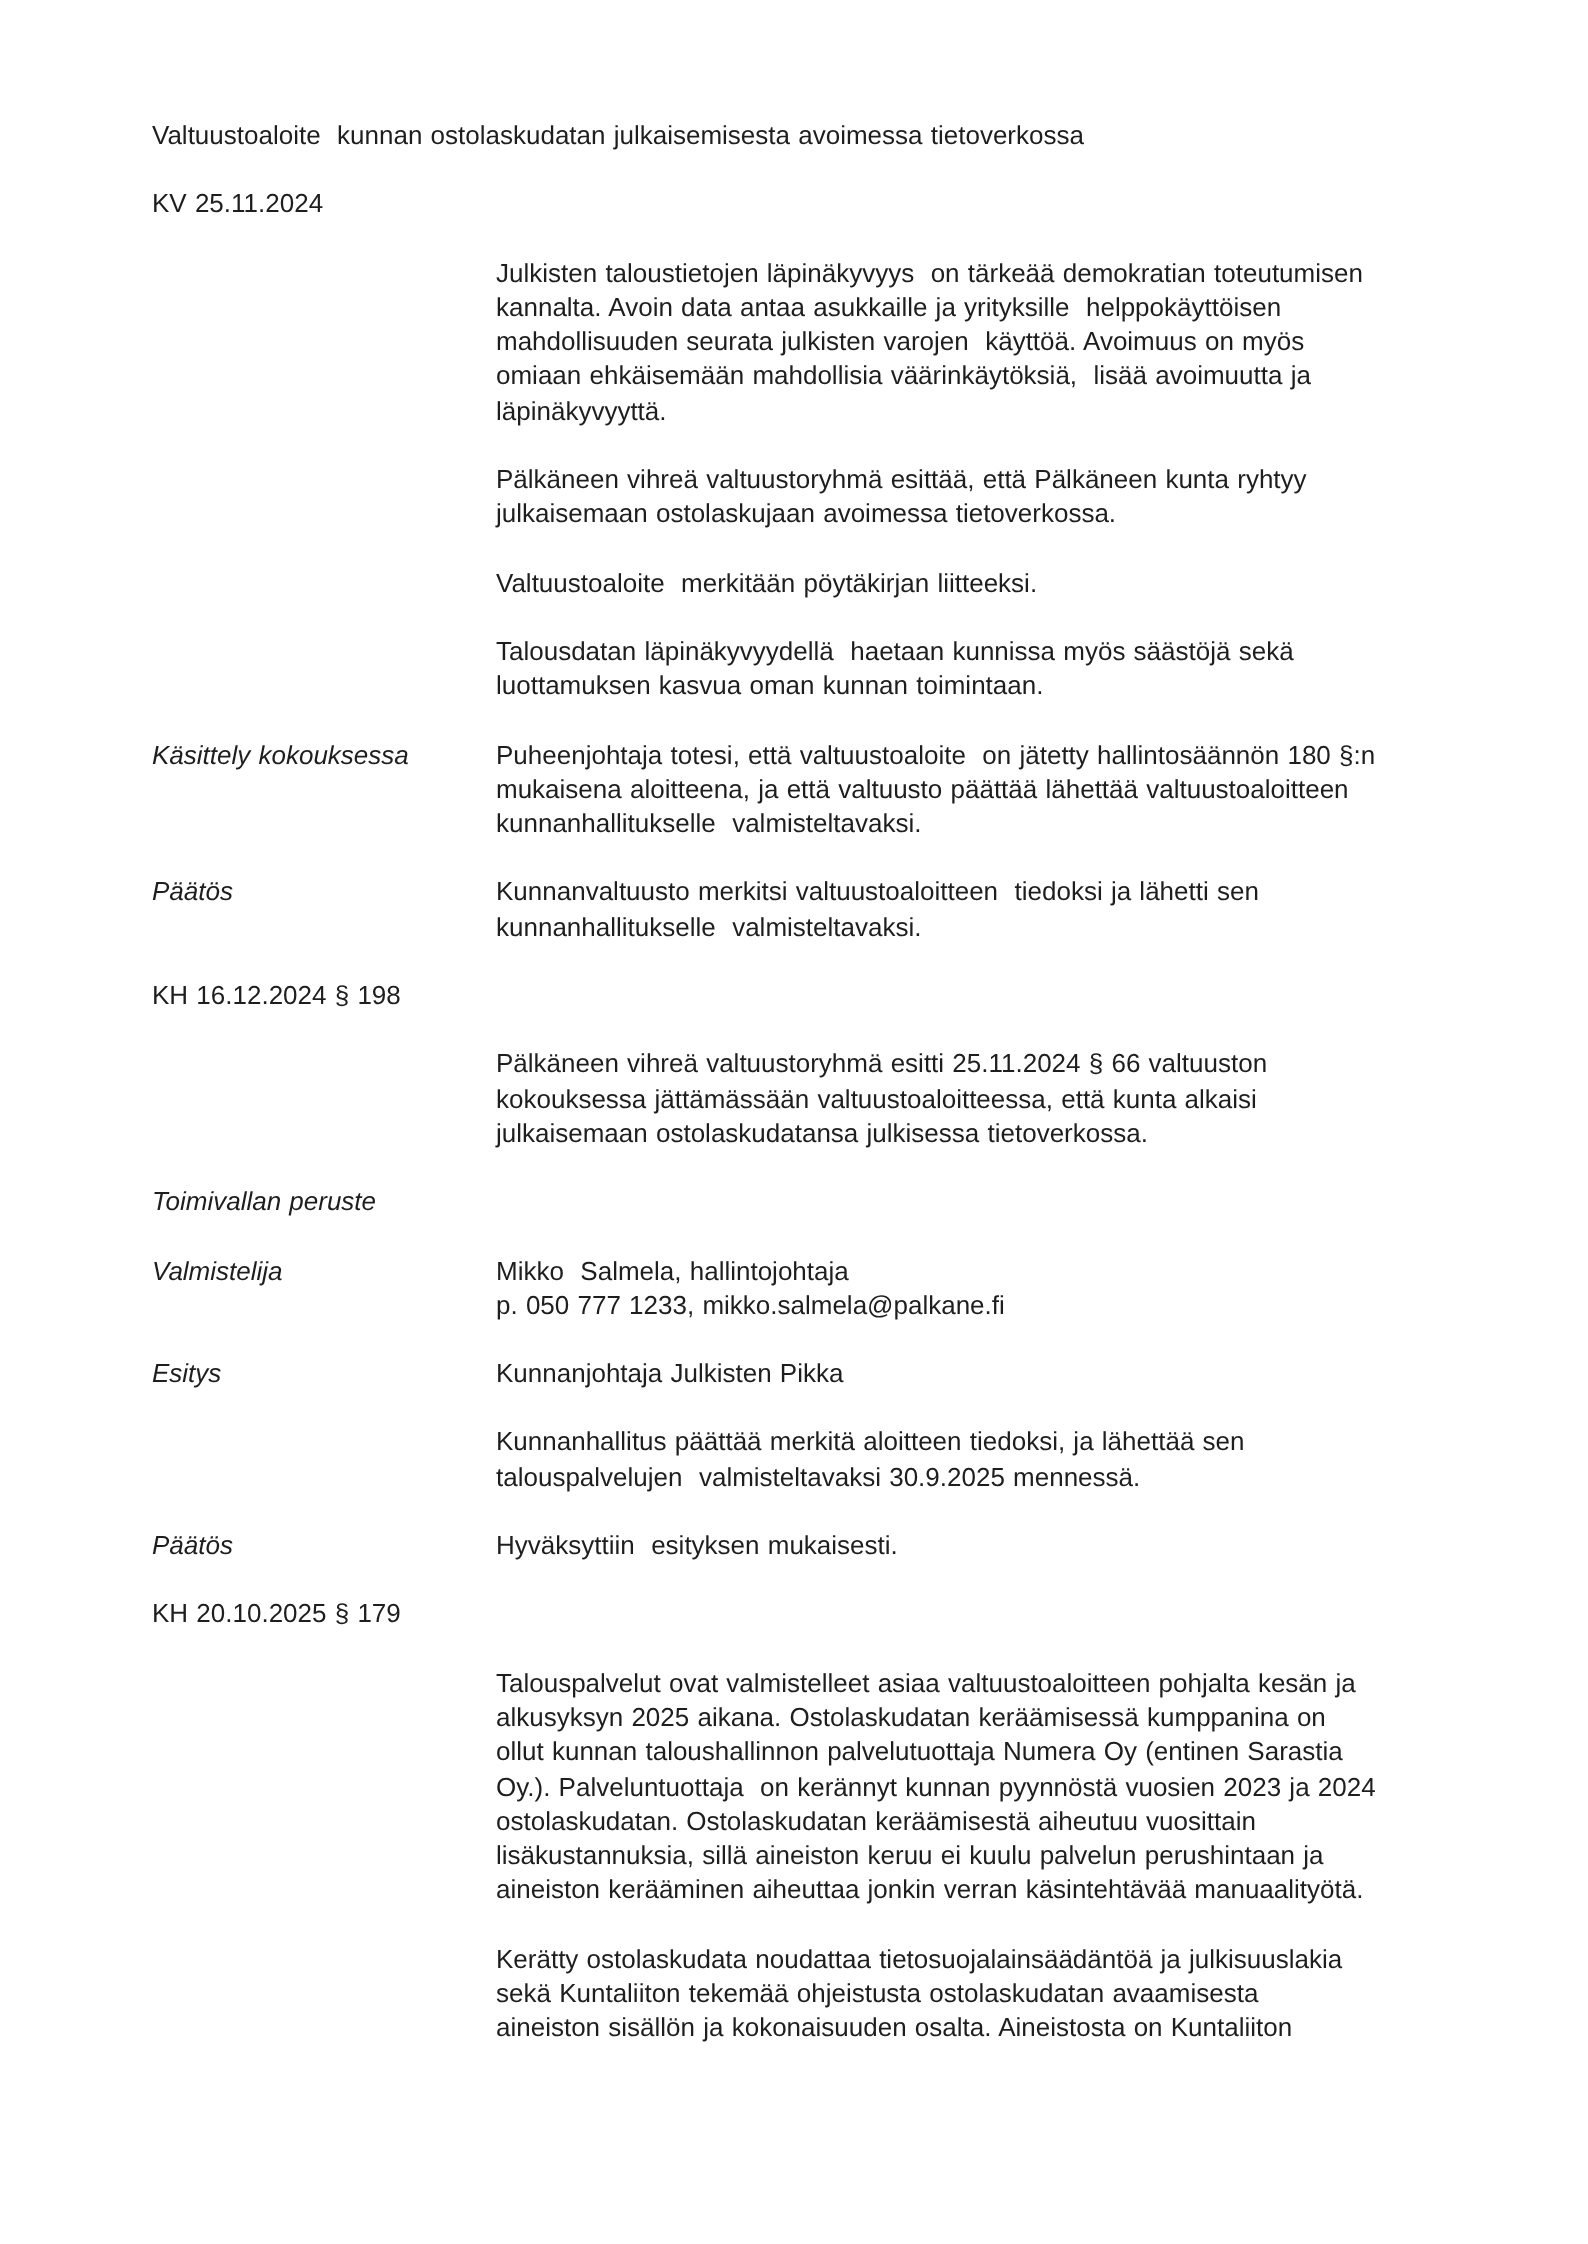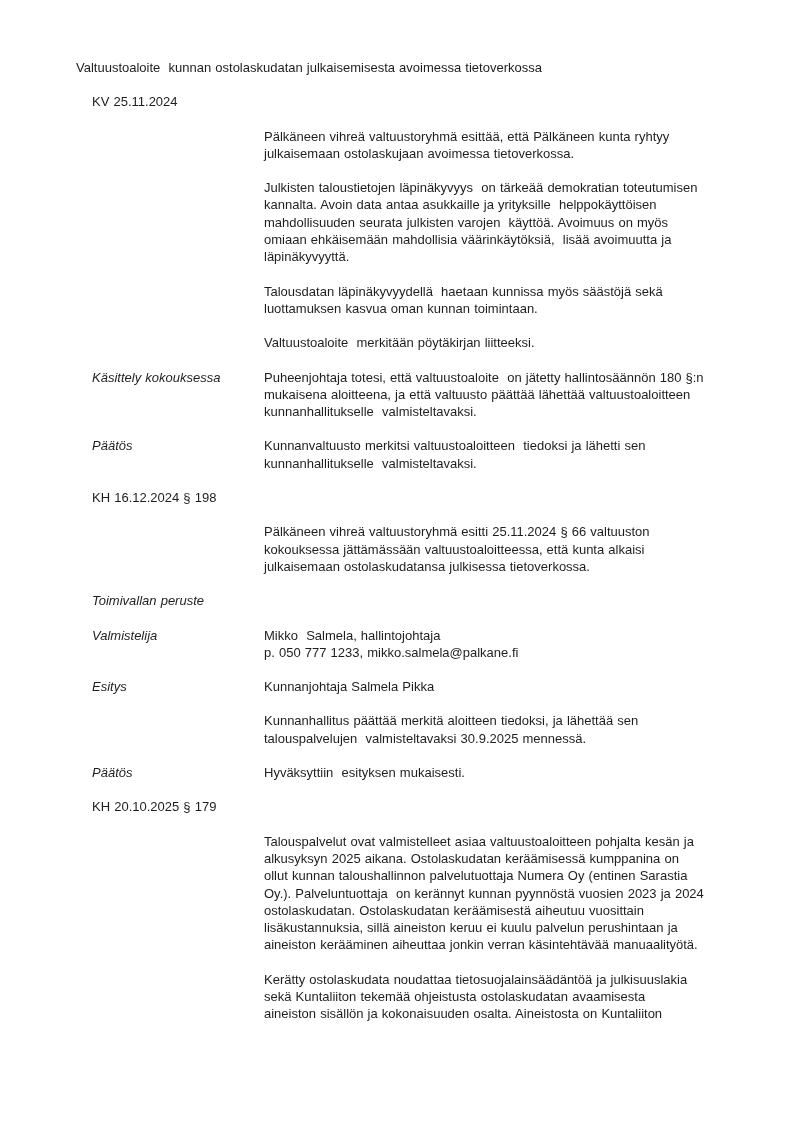--- a/index.html
+++ b/index.html
@@ -15,21 +15,21 @@
     line-height: 17.3px;
     box-sizing: border-box;
     padding: 59px 40px 0 76px;
     overflow: hidden;
     word-spacing: 0.5px;
   }
   .doc-title {
     white-space: pre;
     margin: 0 0 17px 0;
   }
-  .section { margin: 16px; }
+  .section { margin: 0; }
   .section.gap-top { margin-top: 14px; }
   .section-heading {
     white-space: pre;
     margin: 0 0 17px 0;
   }
   .row {
     display: flex;
     align-items: flex-start;
     margin: 0 0 17px 0;
   }
@@ -49,42 +49,42 @@
 
 <div class="page">
 
   <div class="doc-title">Valtuustoaloite  kunnan ostolaskudatan julkaisemisesta avoimessa tietoverkossa</div>
 
   <section class="section">
     <div class="section-heading">KV 25.11.2024</div>
 
     <div class="row">
       <div class="label"></div>
-      <div class="content">Pälkäneen vihreä valtuustoryhmä esittää, että Pälkäneen kunta ryhtyy
-julkaisemaan ostolaskujaan avoimessa tietoverkossa.</div>
-    </div>
-
-    <div class="row">
-      <div class="label"></div>
       <div class="content">Julkisten taloustietojen läpinäkyvyys  on tärkeää demokratian toteutumisen
 kannalta. Avoin data antaa asukkaille ja yrityksille  helppokäyttöisen
 mahdollisuuden seurata julkisten varojen  käyttöä. Avoimuus on myös
 omiaan ehkäisemään mahdollisia väärinkäytöksiä,  lisää avoimuutta ja
 läpinäkyvyyttä.</div>
     </div>
 
     <div class="row">
       <div class="label"></div>
-      <div class="content">Talousdatan läpinäkyvyydellä  haetaan kunnissa myös säästöjä sekä
-luottamuksen kasvua oman kunnan toimintaan.</div>
+      <div class="content">Pälkäneen vihreä valtuustoryhmä esittää, että Pälkäneen kunta ryhtyy
+julkaisemaan ostolaskujaan avoimessa tietoverkossa.</div>
     </div>
 
     <div class="row">
       <div class="label"></div>
       <div class="content">Valtuustoaloite  merkitään pöytäkirjan liitteeksi.</div>
+    </div>
+
+    <div class="row">
+      <div class="label"></div>
+      <div class="content">Talousdatan läpinäkyvyydellä  haetaan kunnissa myös säästöjä sekä
+luottamuksen kasvua oman kunnan toimintaan.</div>
     </div>
 
     <div class="row">
       <div class="label">Käsittely kokouksessa</div>
       <div class="content">Puheenjohtaja totesi, että valtuustoaloite  on jätetty hallintosäännön 180 §:n
 mukaisena aloitteena, ja että valtuusto päättää lähettää valtuustoaloitteen
 kunnanhallitukselle  valmisteltavaksi.</div>
     </div>
 
     <div class="row">
@@ -109,21 +109,21 @@
     </div>
 
     <div class="row">
       <div class="label">Valmistelija</div>
       <div class="content">Mikko  Salmela, hallintojohtaja
 p. 050 777 1233, mikko.salmela@palkane.fi</div>
     </div>
 
     <div class="row">
       <div class="label">Esitys</div>
-      <div class="content">Kunnanjohtaja Salmela Pikka</div>
+      <div class="content">Kunnanjohtaja Julkisten Pikka</div>
     </div>
 
     <div class="row">
       <div class="label"></div>
       <div class="content">Kunnanhallitus päättää merkitä aloitteen tiedoksi, ja lähettää sen
 talouspalvelujen  valmisteltavaksi 30.9.2025 mennessä.</div>
     </div>
 
     <div class="row">
       <div class="label">Päätös</div>

